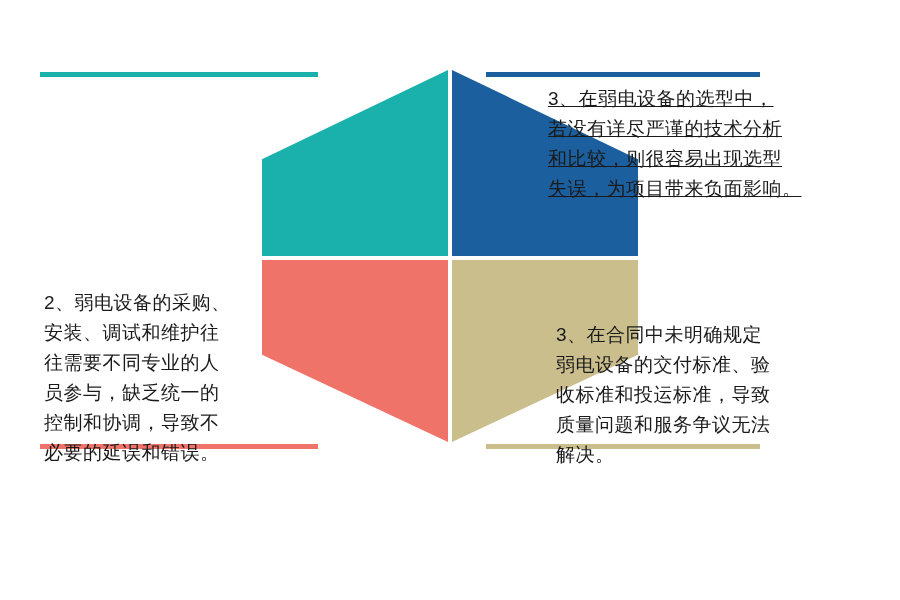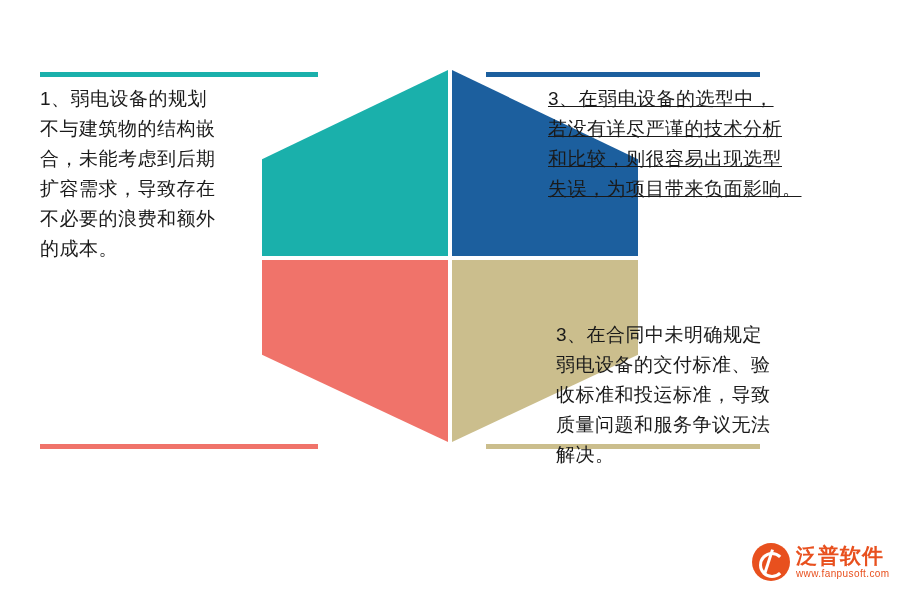--- a/index.html
+++ b/index.html
@@ -157,37 +157,30 @@
     <div class="shape shape-tr"></div>
     <div class="shape shape-bl"></div>
     <div class="shape shape-br"></div>
   </div>
 
   <div class="rule rule-1"></div>
   <div class="rule rule-3"></div>
   <div class="rule rule-2"></div>
   <div class="rule rule-4"></div>
 
-  <div class="note note-1">1、弱电设备的规划
-不与建筑物的结构嵌
-合，未能考虑到后期
-扩容需求，导致存在
-不必要的浪费和额外
-的成本。</div>
   <div class="note note-3">3、在弱电设备的选型中，
 若没有详尽严谨的技术分析
 和比较，则很容易出现选型
 失误，为项目带来负面影响。</div>
+  <div class="note note-2">2、弱电设备的采购、
+安装、调试和维护往
+往需要不同专业的人
+员参与，缺乏统一的
+控制和协调，导致不
+必要的延误和错误。</div>
   <div class="note note-4">3、在合同中未明确规定
 弱电设备的交付标准、验
 收标准和投运标准，导致
 质量问题和服务争议无法
 解决。</div>
 
-  <div class="logo">
-    <div class="logo-mark"></div>
-    <div class="logo-text">
-      <div class="logo-name">泛普软件</div>
-      <div class="logo-url">www.fanpusoft.com</div>
-    </div>
-  </div>
 
 </div>
 
 </body></html>

